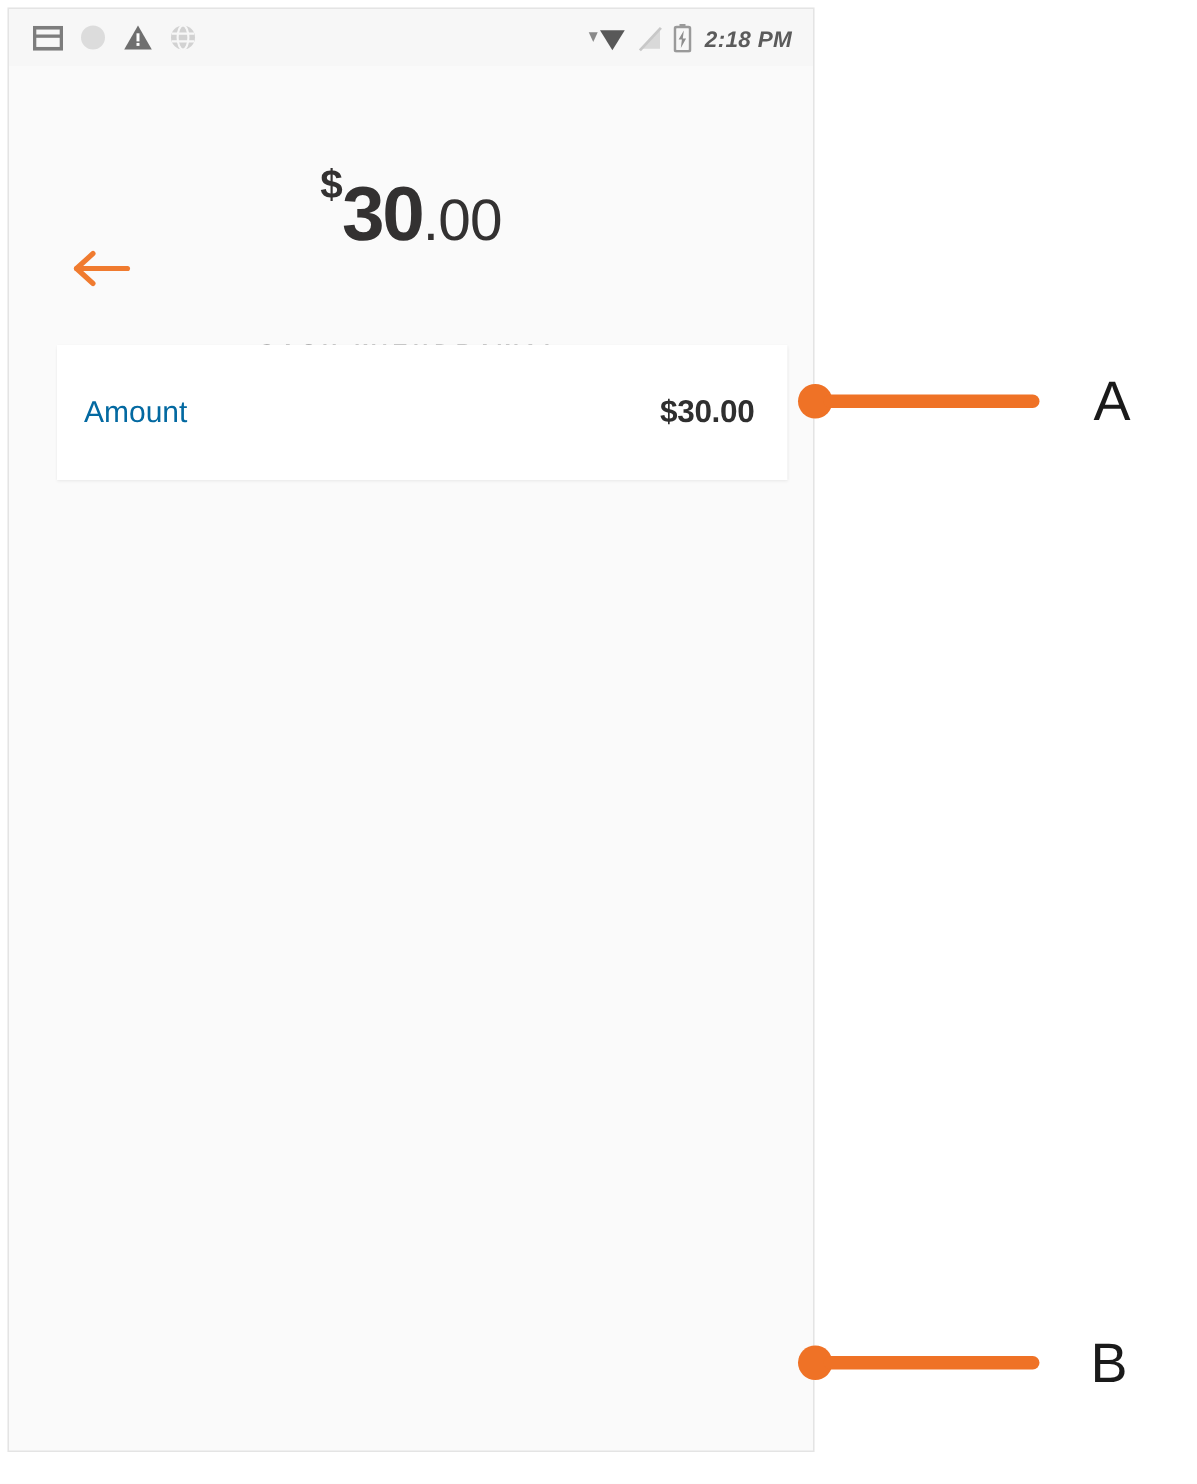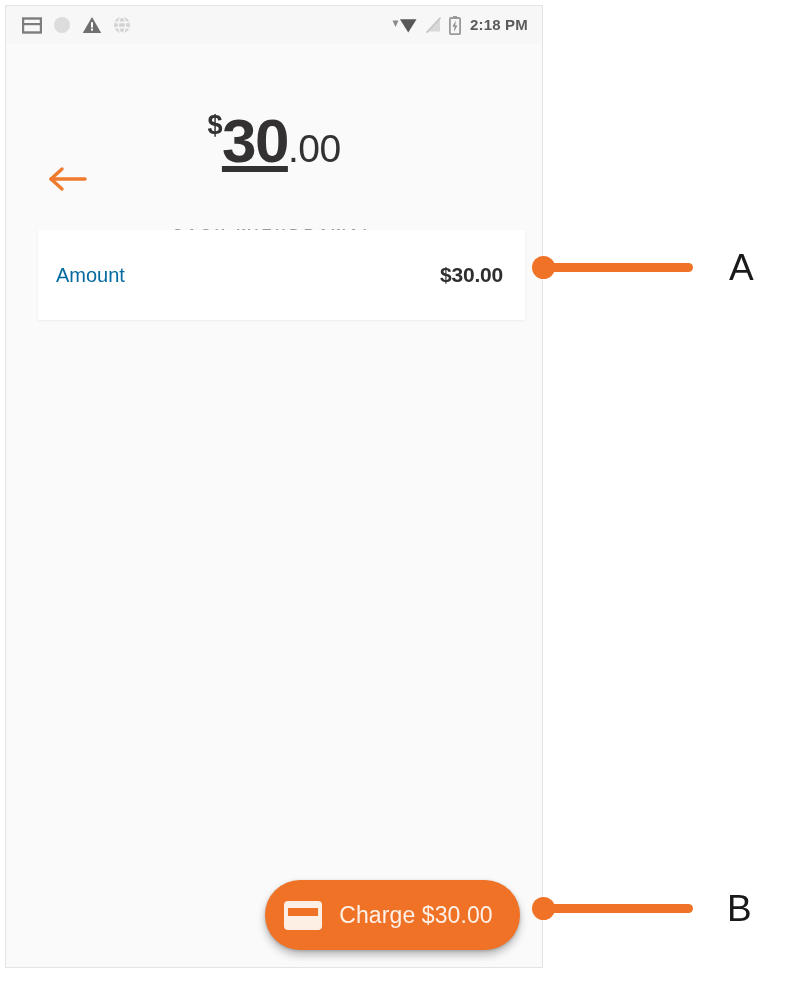--- a/index.html
+++ b/index.html
@@ -41,22 +41,23 @@
     padding: 0 14px 0 16px;
   }
   #status-left {
     display: flex;
     align-items: center;
     gap: 11px;
   }
   #status-right {
     margin-left: auto;
     display: flex;
-    align-items: flex-start;
+    align-items: flex-end;
     gap: 7px;
+    font-style: italic;
   }
   .sb-icon { display: block; }
   #status-clock {
     font-size: 15px;
     font-weight: bold;
     color: #5b5b5b;
     letter-spacing: .2px;
     margin-left: 2px;
     white-space: nowrap;
   }
@@ -87,24 +88,23 @@
     line-height: 1;
     white-space: nowrap;
   }
   #amount-currency {
     font-size: 27px;
     font-weight: bold;
     vertical-align: 28px;
     letter-spacing: -.5px;
   }
   #amount-whole {
-    font-size: 62px;
+    font-size: 51px;
     font-weight: bold;
     letter-spacing: -1.5px;
-    text-decoration: underline;
   }
   #amount-cents {
     font-size: 39px;
     font-weight: normal;
     letter-spacing: -.5px;
   }
   #amount-subtitle {
     position: absolute;
     left: 0;
     top: 182px;
@@ -293,24 +293,20 @@
     <div id="amount-subtitle">CASH WITHDRAWAL</div>
   </div>
 
   <div id="amount-card">
     <div id="amount-row">
       <span id="amount-row-label">Amount</span>
       <span id="amount-row-value">$30.00</span>
     </div>
   </div>
 
-  <div id="charge-button">
-    <span id="charge-card-icon"></span>
-    <span id="charge-label">Charge $30.00</span>
-  </div>
 </div>
 
 <div class="callout">
   <div class="callout-dot" id="callout-a-dot"></div>
   <div class="callout-line" id="callout-a-line"></div>
   <div class="callout-label" id="callout-a-label">A</div>
 </div>
 
 <div class="callout">
   <div class="callout-dot" id="callout-b-dot"></div>

